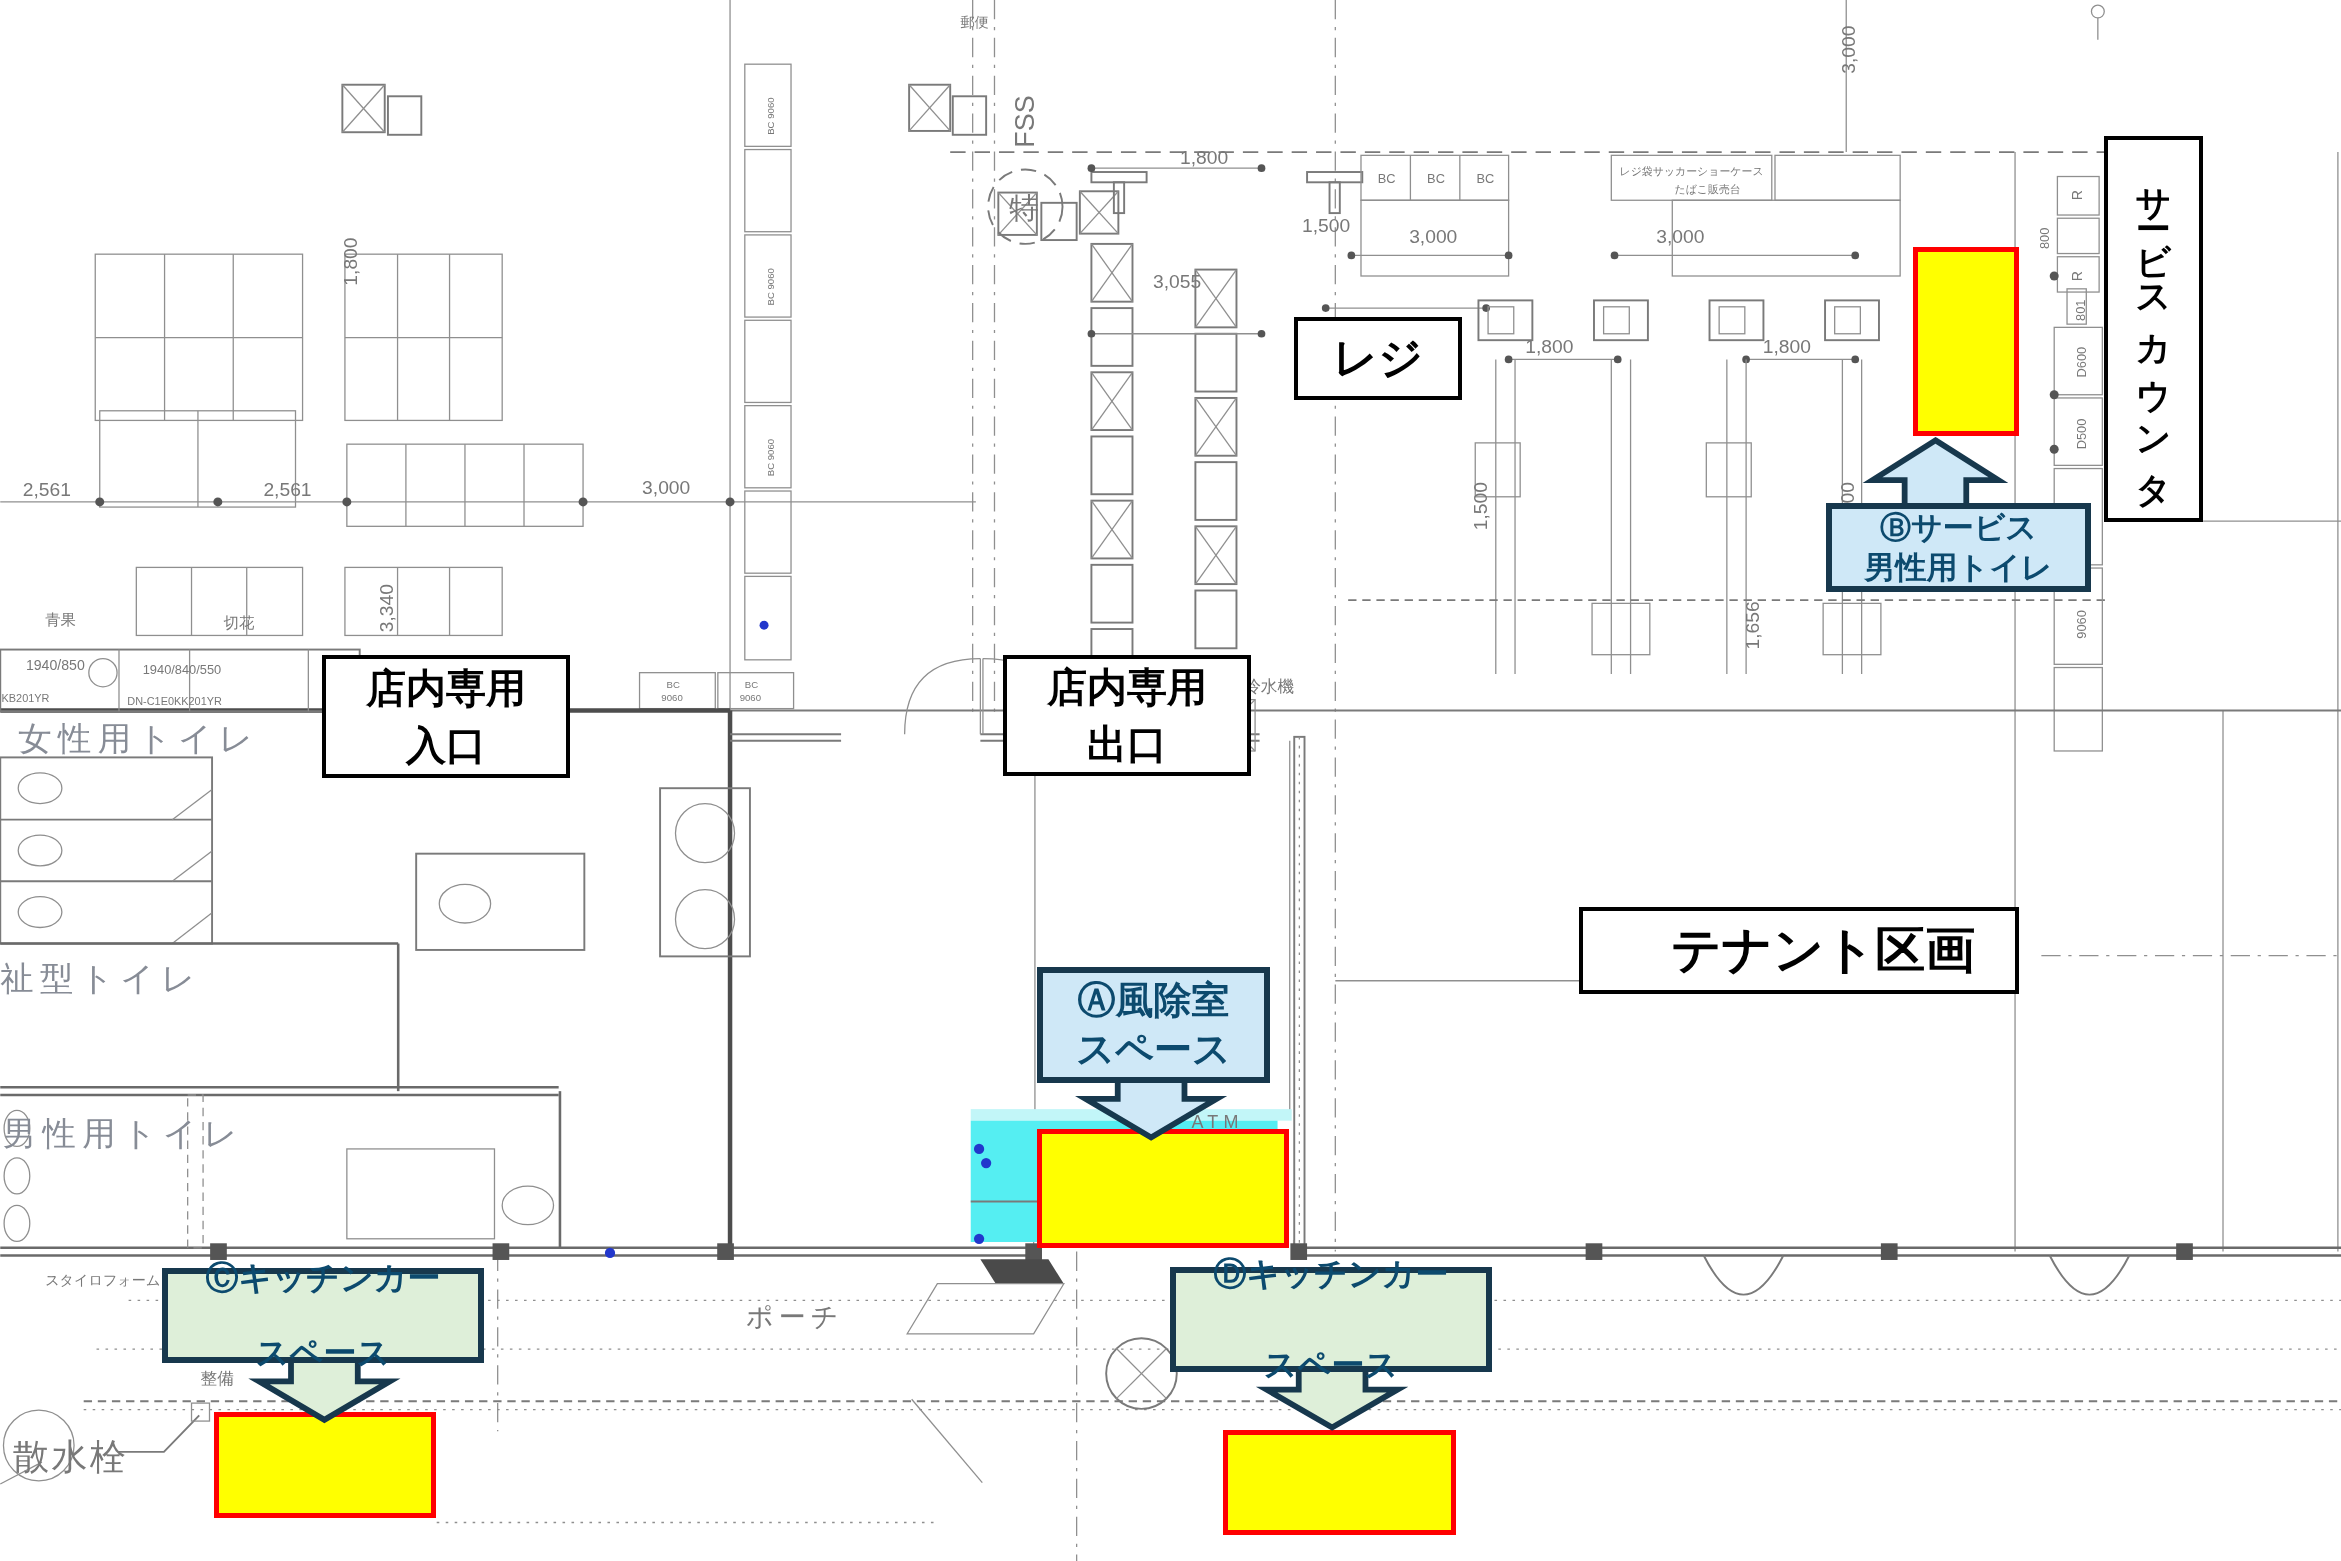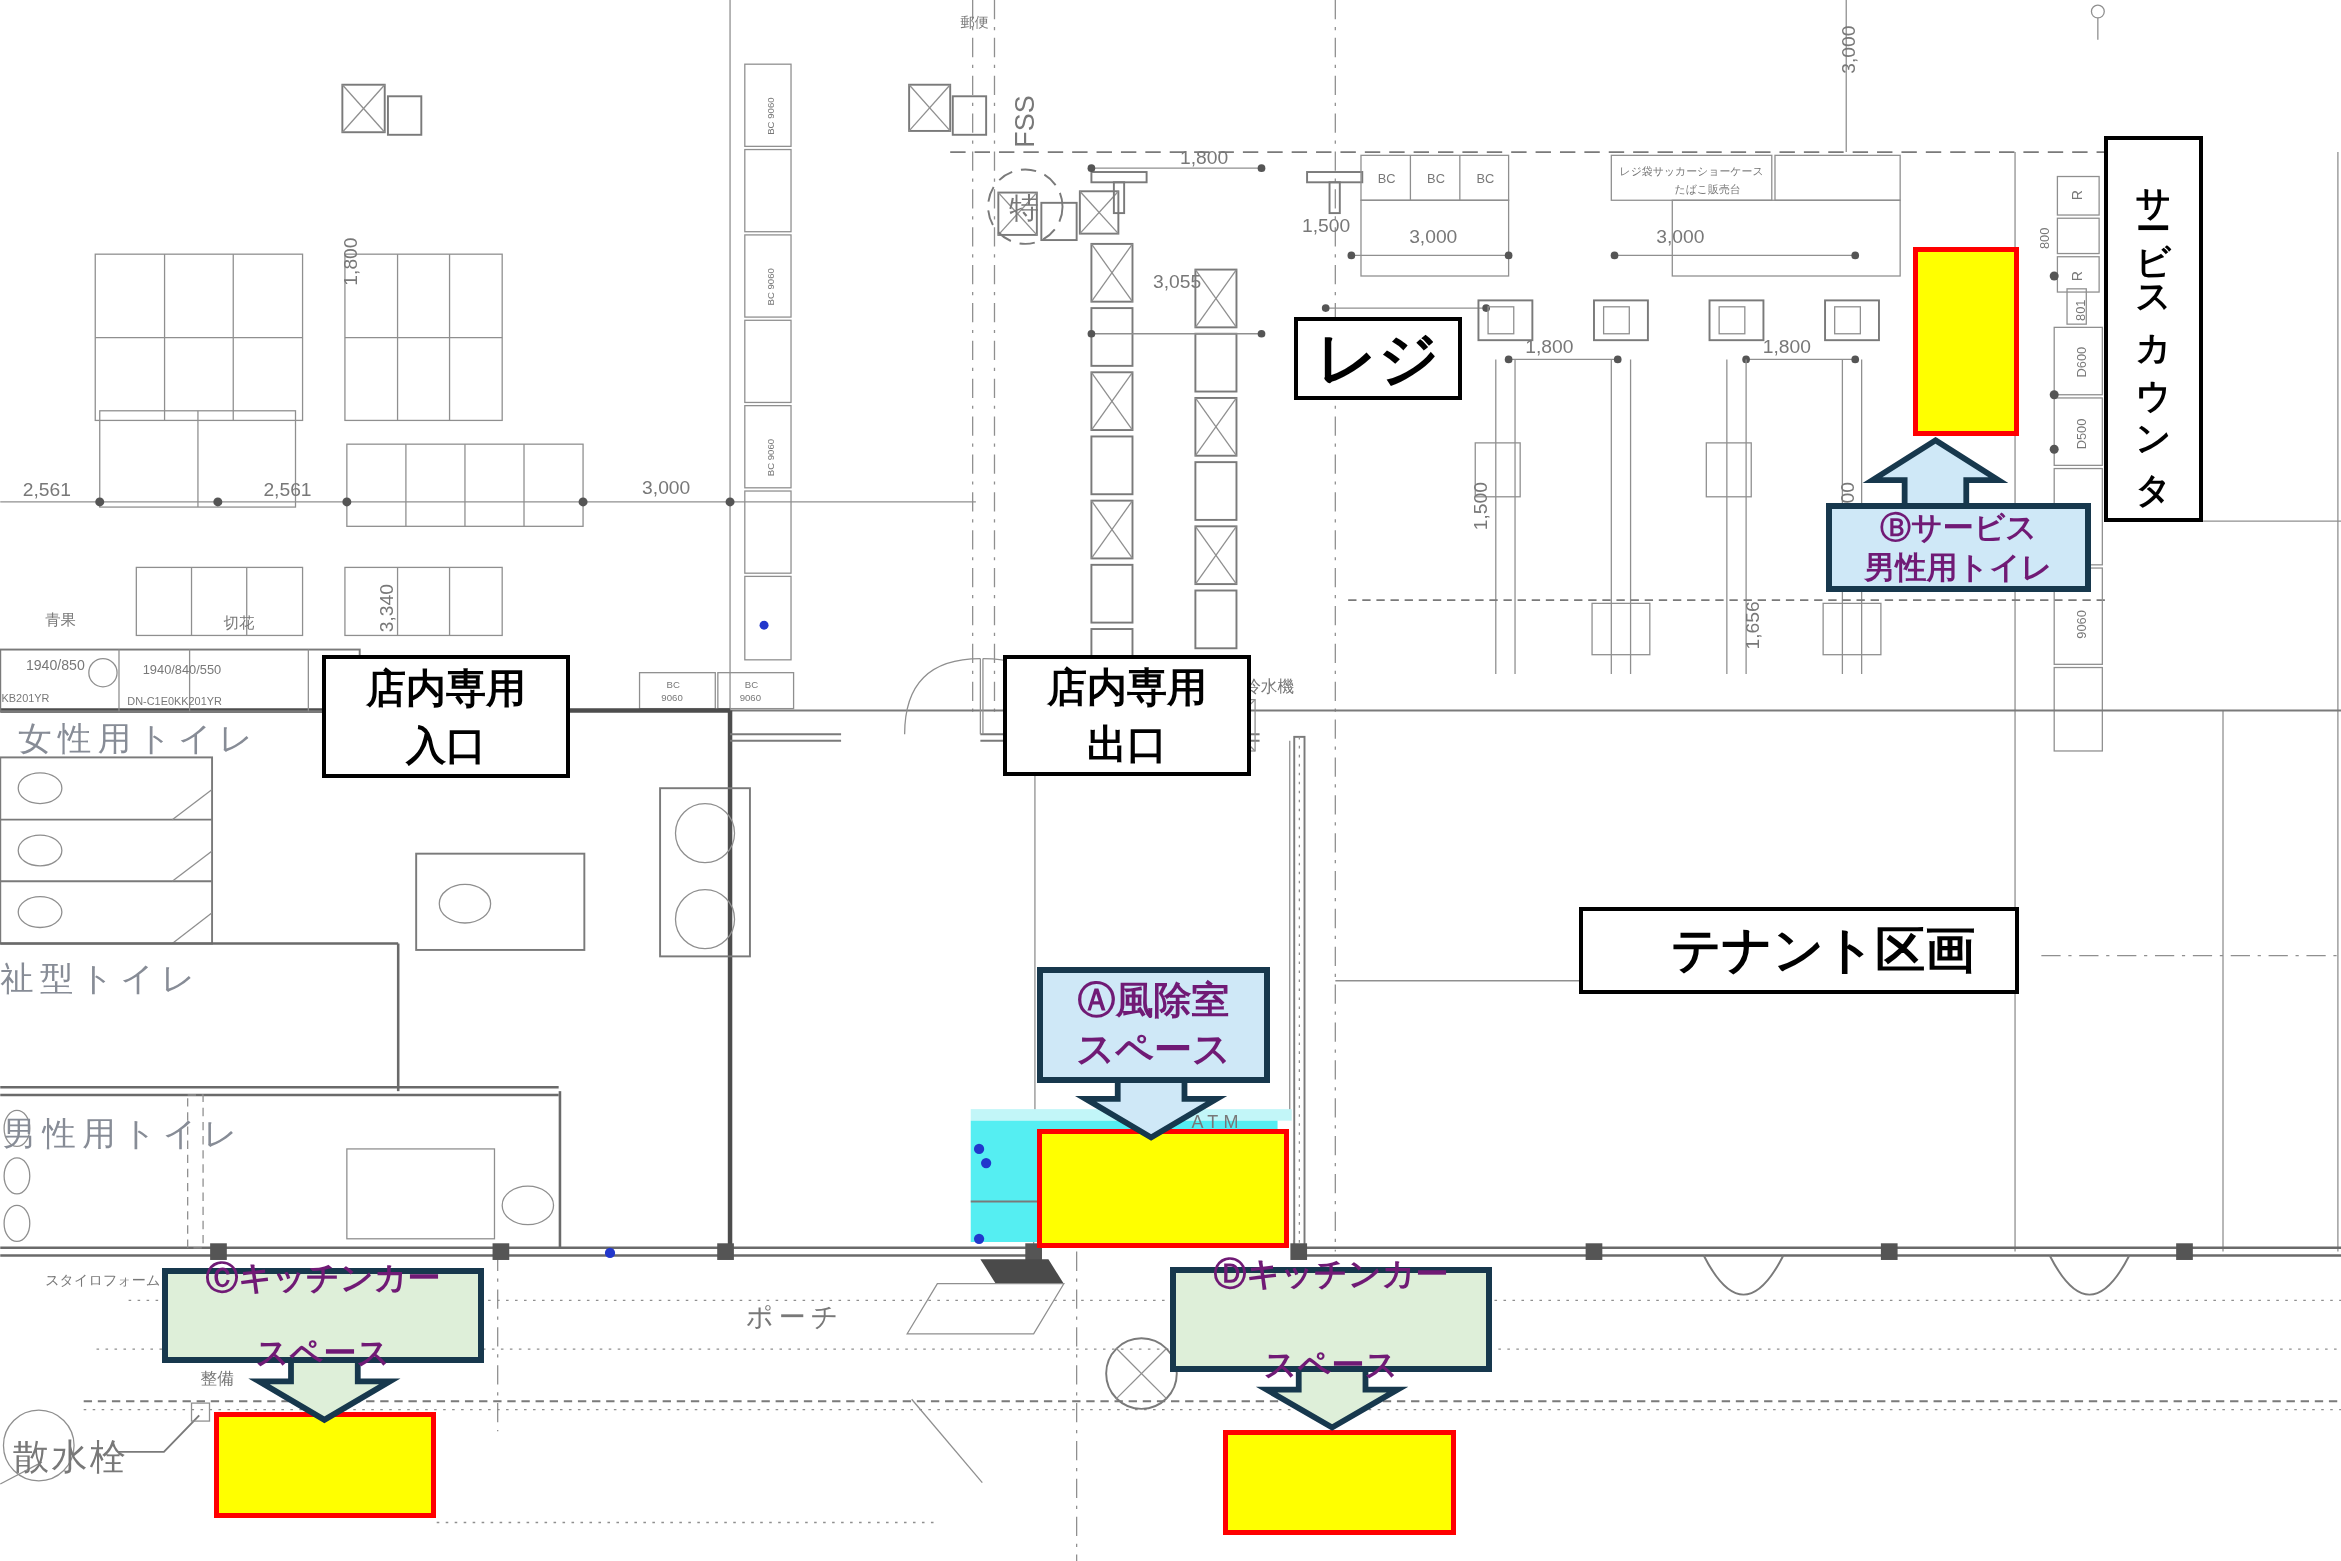--- a/index.html
+++ b/index.html
@@ -18,21 +18,21 @@
   .dots2{stroke-dasharray:13 9}
   svg text{fill:#787878;font-family:"Liberation Sans",sans-serif;}
   .dim{font-size:30px;}
   .t26{font-size:26px;} .t24{font-size:24px;} .t22{font-size:22px;}
   .t20{font-size:20px;} .t17{font-size:17px;} .t15{font-size:15px;}
   .planbig{font-size:52px;letter-spacing:10px;fill:#878c96;font-weight:500;}
   
   .hl{position:absolute;background:#ffff00;border:5.8px solid #ff0000;box-sizing:border-box;z-index:20;}
   .callout{position:absolute;box-sizing:border-box;border:6.4px solid #17384d;z-index:40;
            display:flex;flex-direction:column;align-items:center;justify-content:center;
-           font-weight:800;color:#701a75;text-align:center;}
+           font-weight:800;color:#0c4a6e;text-align:center;}
   .callout .ln{display:block;line-height:1.28;}
   .blue{background:#cfe8f7;}
   .green{background:#deefd9;}
   .plabel{position:absolute;box-sizing:border-box;border:4.5px solid #000;background:#fff;z-index:50;
           display:flex;flex-direction:column;align-items:center;justify-content:center;
           font-weight:800;color:#000;text-align:center;}
   .plabel .ln{display:block;line-height:1.42;}
   .vlabel{writing-mode:vertical-rl;text-orientation:upright;letter-spacing:6.4px;}
   .arrows{z-index:30;}
 </style>
@@ -435,21 +435,21 @@
 </div>
 <div class="callout green" style="left:162px;top:1268px;width:322px;height:95px;font-size:33px;gap:32px;">
   <span class="ln">Ⓒキッチンカー</span>
   <span class="ln">スペース</span>
 </div>
 <div class="callout green" style="left:1170px;top:1267px;width:322px;height:105px;font-size:33px;gap:48px;">
   <span class="ln">Ⓓキッチンカー</span>
   <span class="ln">スペース</span>
 </div>
 
-<div class="plabel" style="left:1294px;top:317px;width:168px;height:83px;font-size:60px;">
+<div class="plabel" style="left:1294px;top:317px;width:168px;height:83px;font-size:44px;">
   <span class="ln">レジ</span>
 </div>
 <div class="plabel vlabel" style="left:2104px;top:136px;width:99px;height:386px;font-size:35px;">
   <span class="ln">サービスカウンタ</span>
 </div>
 <div class="plabel" style="left:322px;top:655px;width:248px;height:123px;font-size:40px;">
   <span class="ln">店内専用</span>
   <span class="ln">入口</span>
 </div>
 <div class="plabel" style="left:1003px;top:655px;width:248px;height:121px;font-size:40px;">

